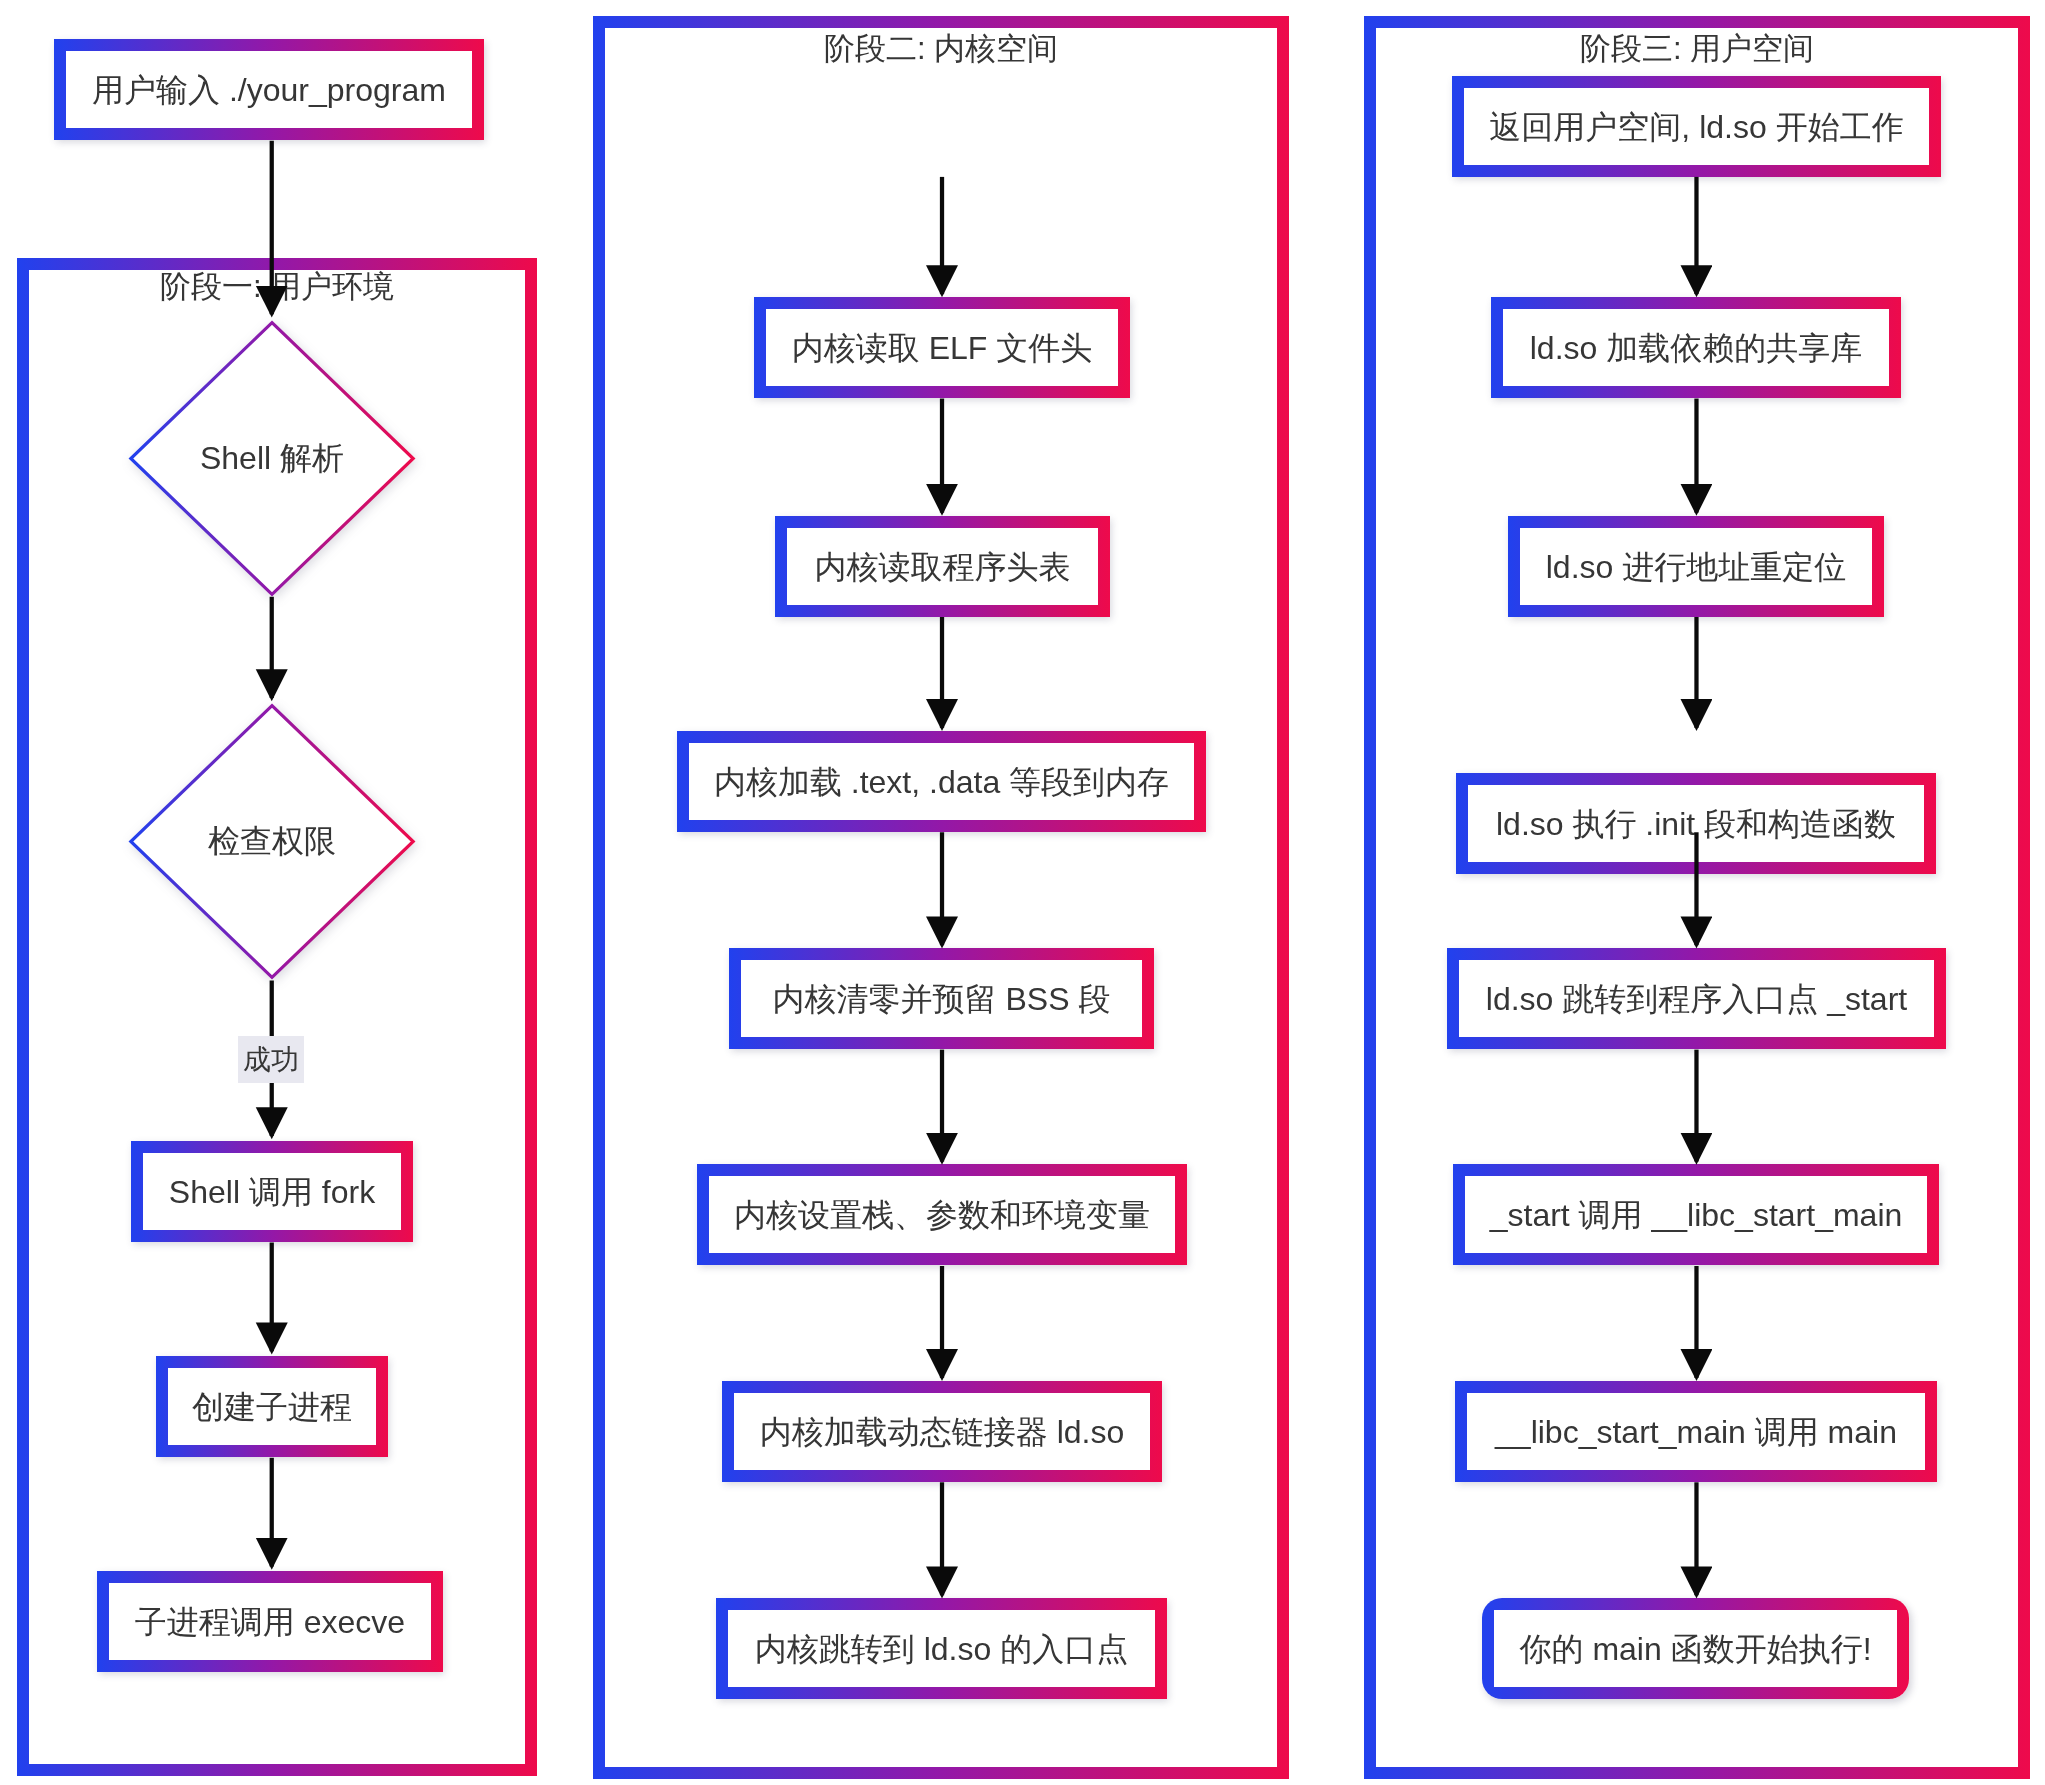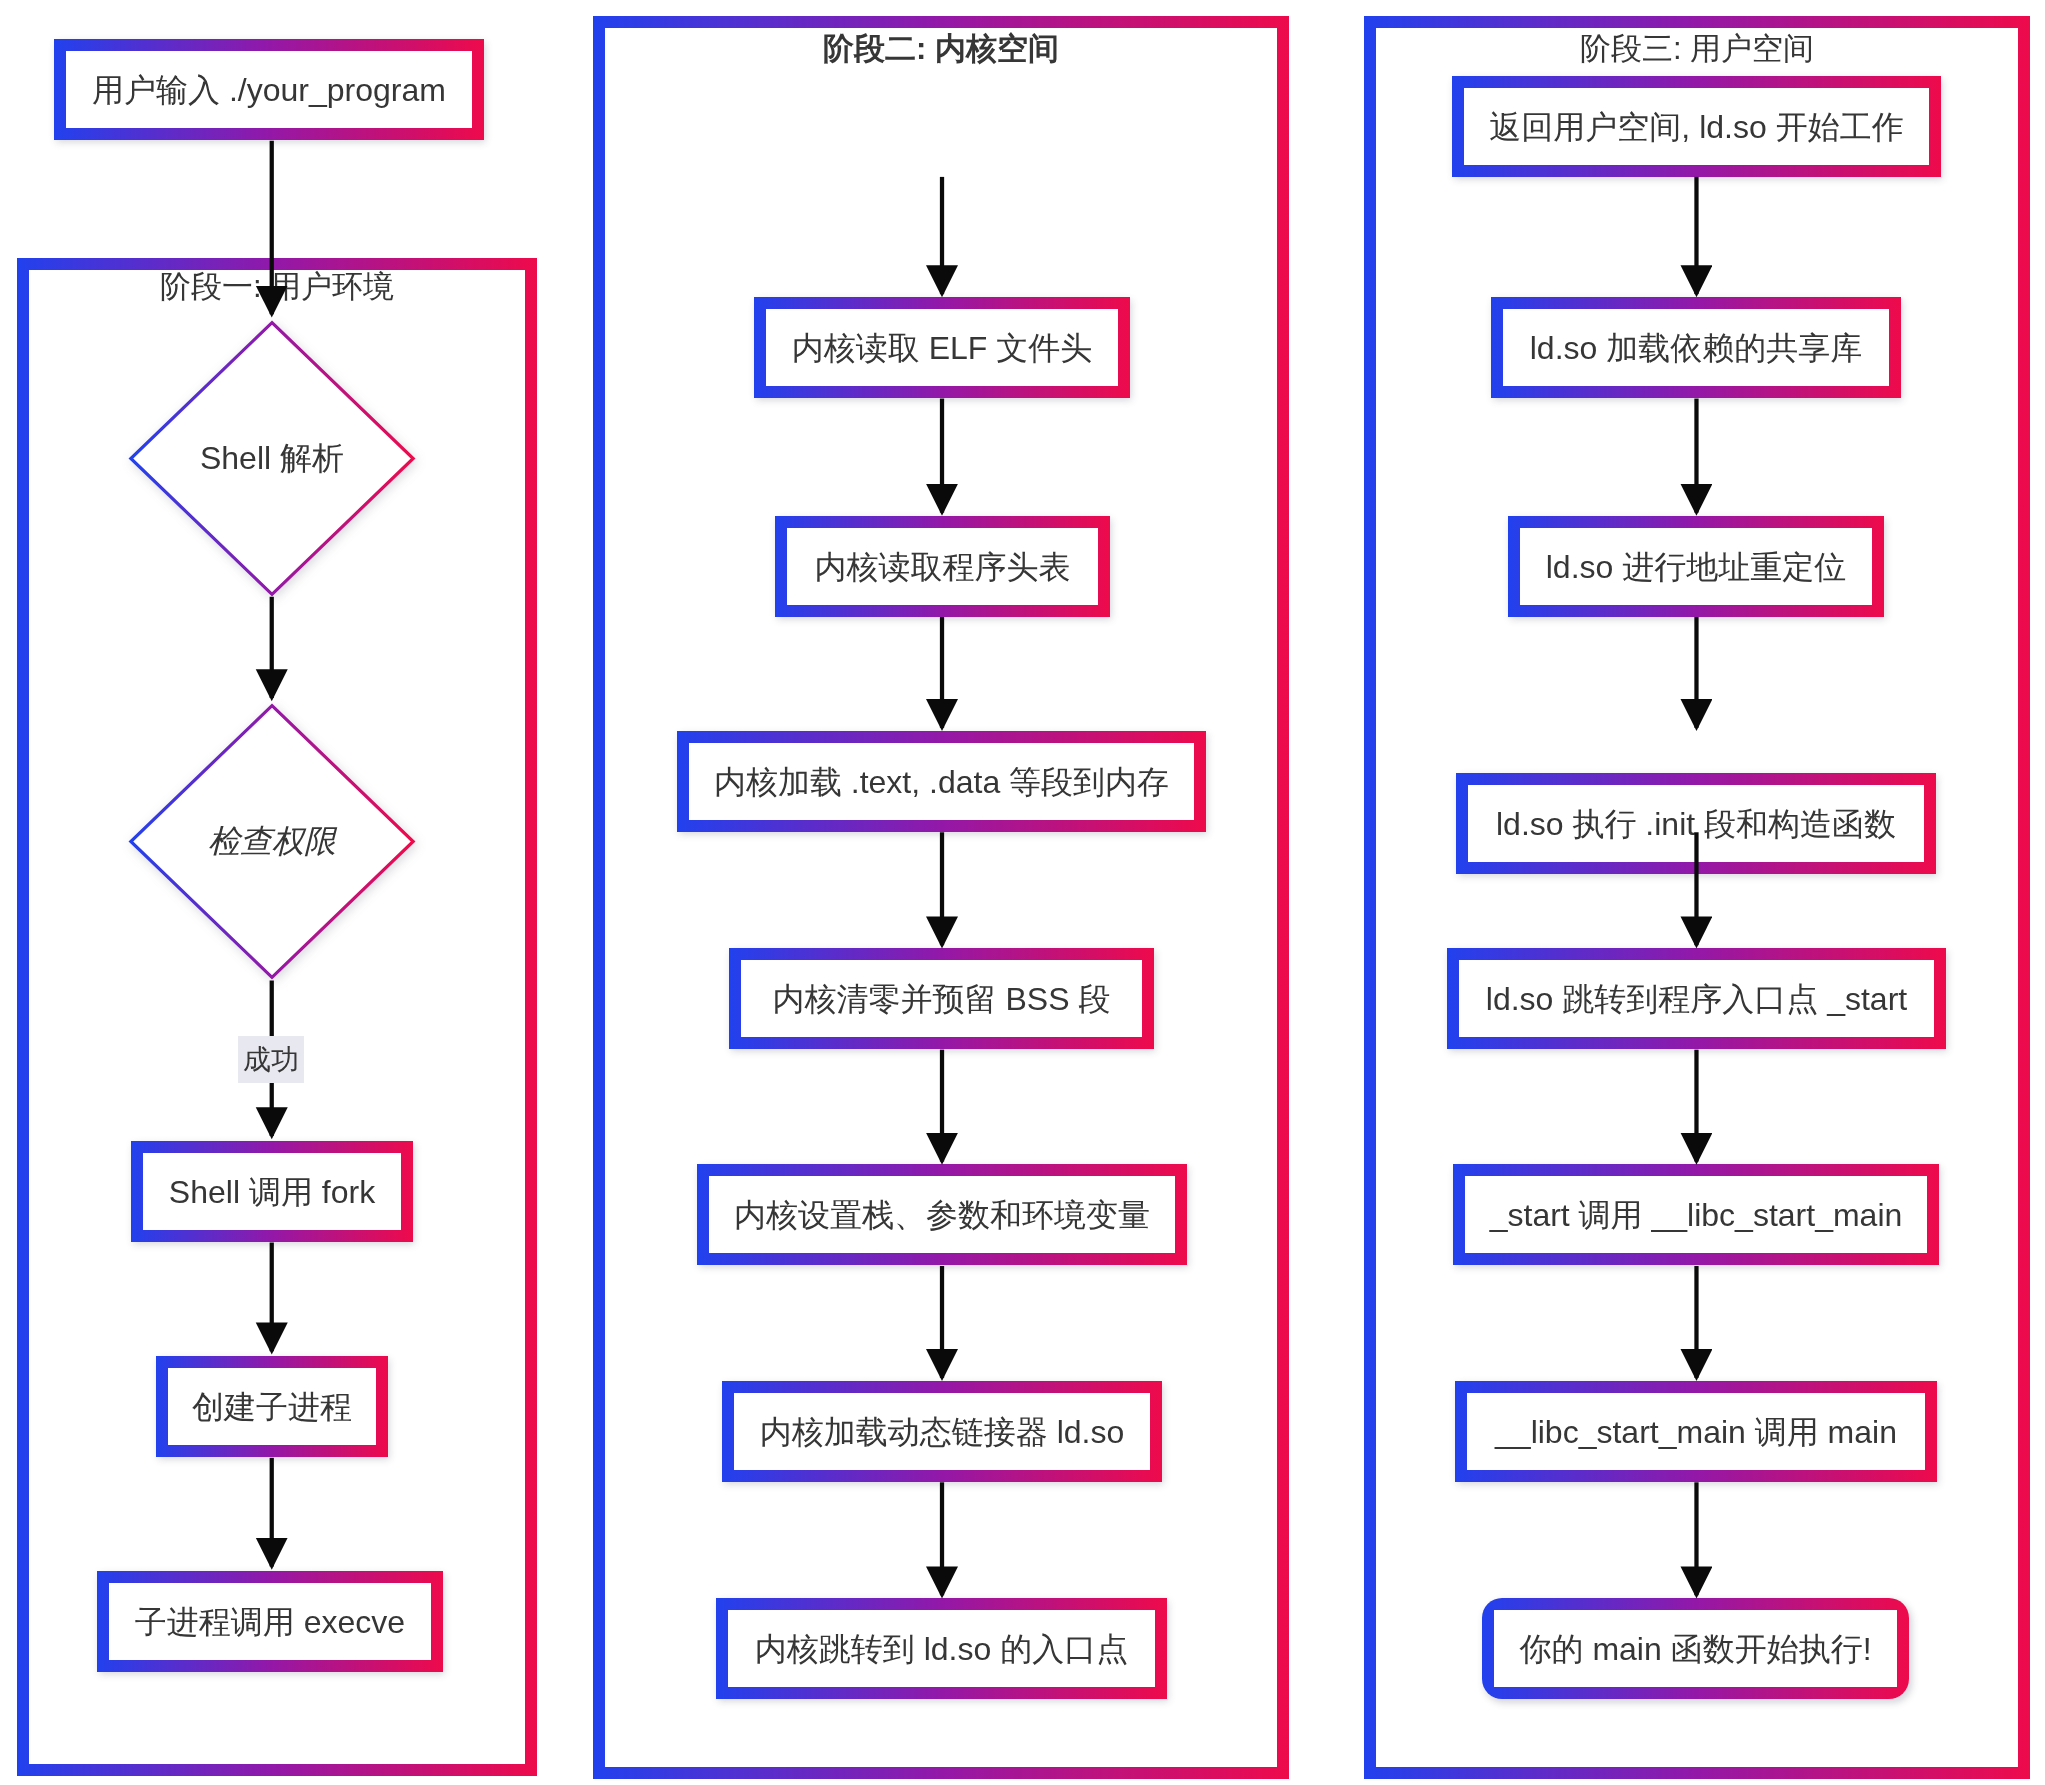--- a/index.html
+++ b/index.html
@@ -51,39 +51,39 @@
   </svg>
 
   <div class="gwrap container" style="left:17px;top:258px;width:520px;height:1518px;">
     <div class="inner"></div>
   </div>
   <div class="stage-title" style="left:17px;top:266px;width:520px;">阶段一: 用户环境</div>
 
   <div class="gwrap container" style="left:593px;top:16px;width:696px;height:1763px;">
     <div class="inner"></div>
   </div>
-  <div class="stage-title" style="left:593px;top:28px;width:696px;font-weight:bold;">阶段二: 内核空间</div>
+  <div class="stage-title" style="left:593px;top:28px;width:696px;">阶段二: 内核空间</div>
 
   <div class="gwrap container" style="left:1364px;top:16px;width:666px;height:1763px;">
     <div class="inner"></div>
   </div>
   <div class="stage-title" style="left:1364px;top:28px;width:666px;">阶段三: 用户空间</div>
 
   <div class="gwrap box" style="left:54px;top:39px;width:430px;height:101px;">
     <div class="inner">用户输入 ./your_program</div>
   </div>
 
   <div class="dwrap" style="left:128px;top:320px;width:288px;height:277px;">
     <svg viewBox="0 0 540 520">
       <polygon points="270,5 535,260 270,515 5,260"></polygon>
     </svg>
     <div class="dlabel">Shell 解析</div>
   </div>
 
-  <div class="dwrap" style="left:128px;top:703px;width:288px;height:277px;font-style:italic;">
+  <div class="dwrap" style="left:128px;top:703px;width:288px;height:277px;">
     <svg viewBox="0 0 540 520">
       <polygon points="270,5 535,260 270,515 5,260"></polygon>
     </svg>
     <div class="dlabel">检查权限</div>
   </div>
 
   <div class="edge-label" style="left:238px;top:1036px;width:66px;height:47px;">成功</div>
 
   <div class="gwrap box" style="left:131px;top:1141px;width:282px;height:101px;">
     <div class="inner">Shell 调用 fork</div>

